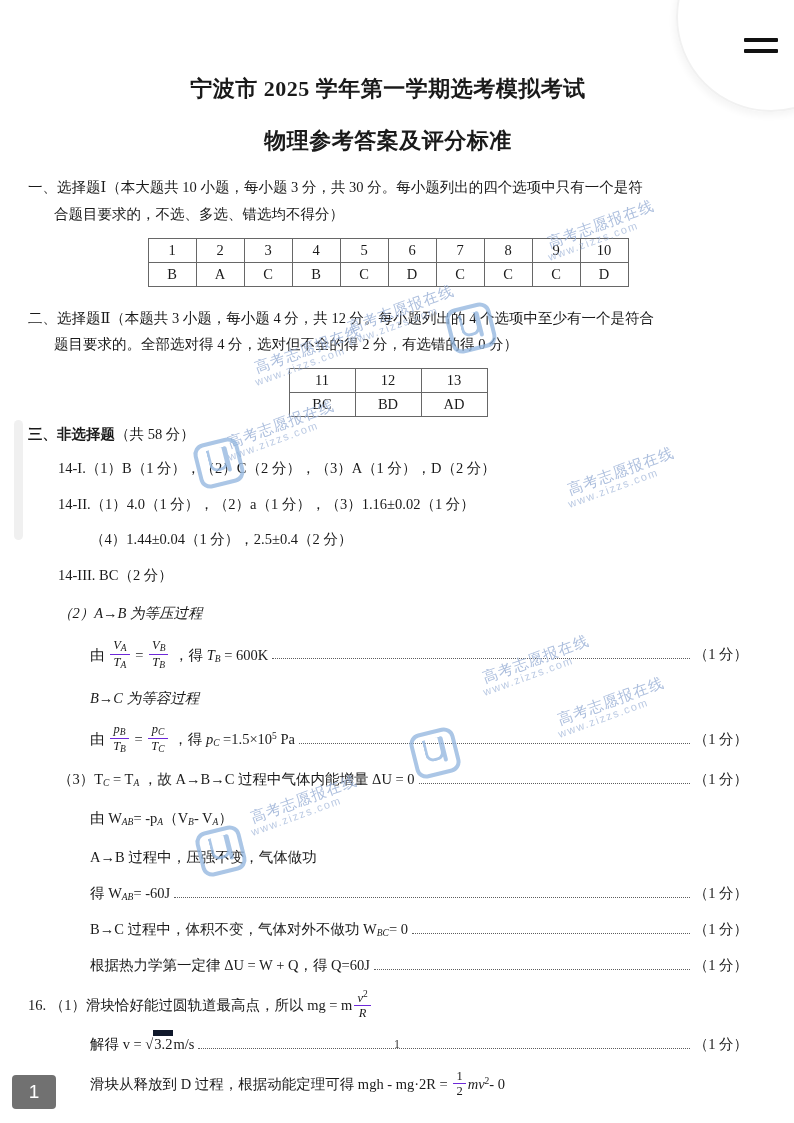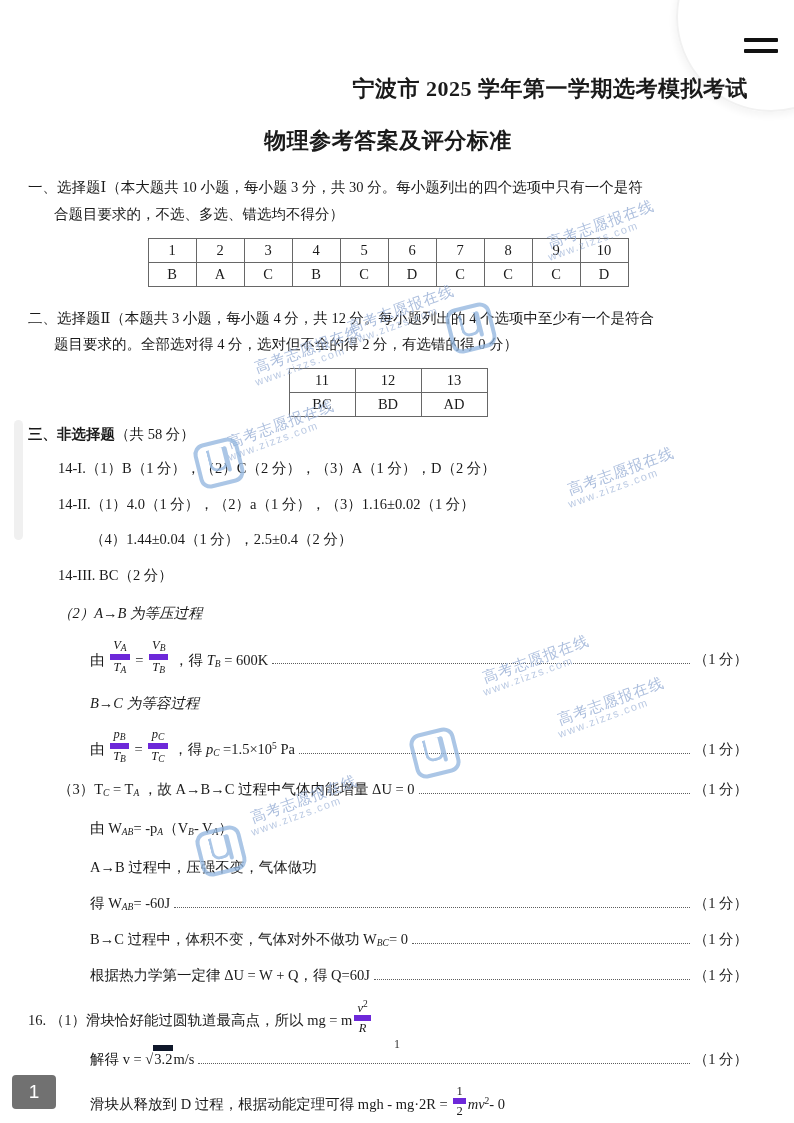--- a/index.html
+++ b/index.html
@@ -67,21 +67,21 @@
   
   #doc {
     position: absolute;
     top: 0; left: 0;
     width: 794px;
     padding: 60px 46px 20px 28px;
     color: #1a1a1a;
     z-index: 10;
   }
   .title1 {
-    text-align: right;
+    text-align: center;
     font-size: 22px;
     font-weight: bold;
     letter-spacing: .5px;
     margin: 14px 0 0 0;
   }
   .title2 {
     text-align: center;
     font-size: 22px;
     font-weight: bold;
     letter-spacing: .5px;
@@ -130,21 +130,21 @@
   
   .frac {
     display: inline-block;
     vertical-align: -0.52em;
     text-align: center;
     font-size: 12.5px;
     line-height: 1.12;
     margin: 0 2px;
   }
   .frac .num { display: block; padding: 0 3px; }
-  .frac .den { display: block; border-top: 6px solid #6d28d9; padding: 0 3px; }
+  .frac .den { display: block; border-top: 1px solid #6d28d9; padding: 0 3px; }
 
   .sqrt {
     border-top: 6px solid #0f172a;
     padding: 0 1px 0 1px;
   }
 
   
   .leadrow {
     display: flex;
     align-items: baseline;

